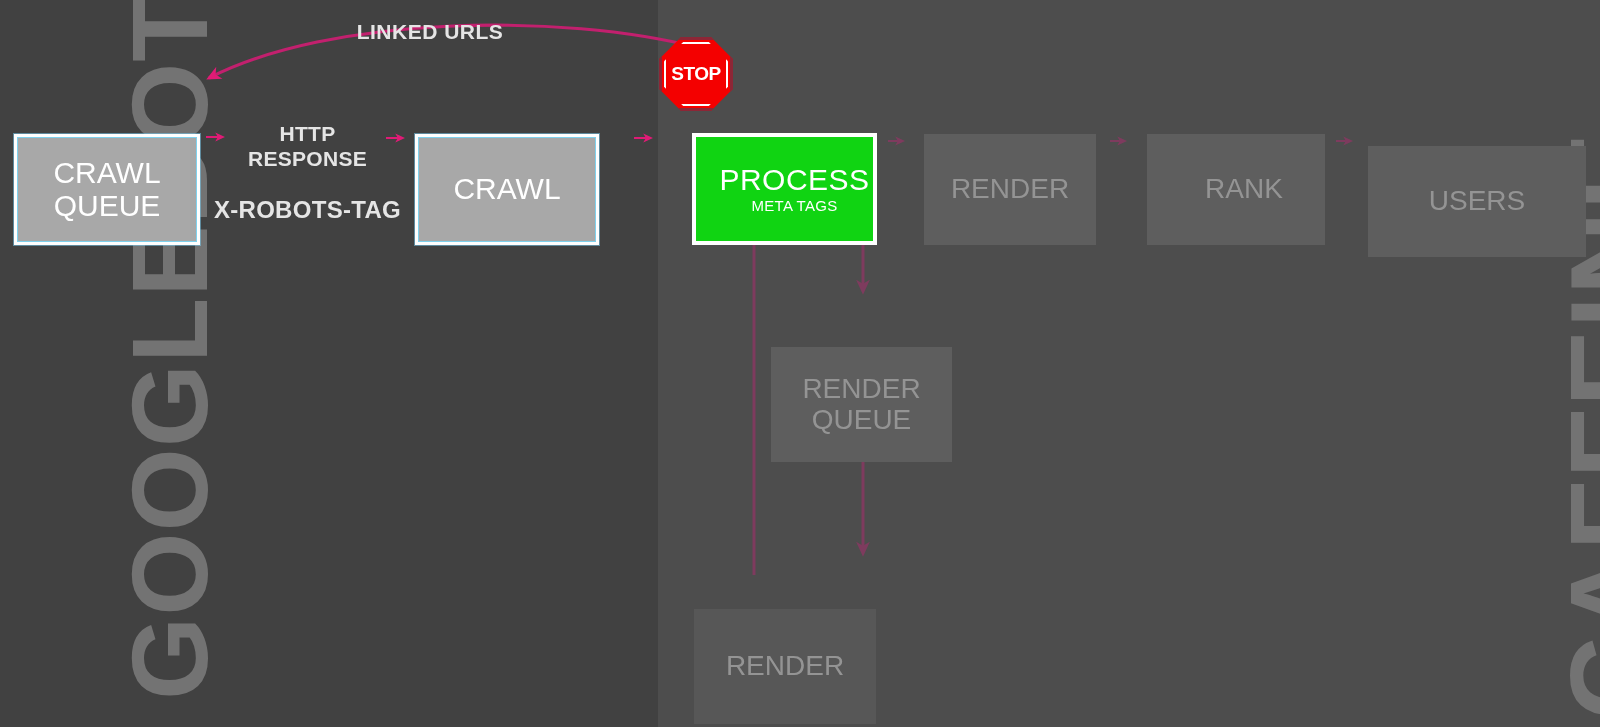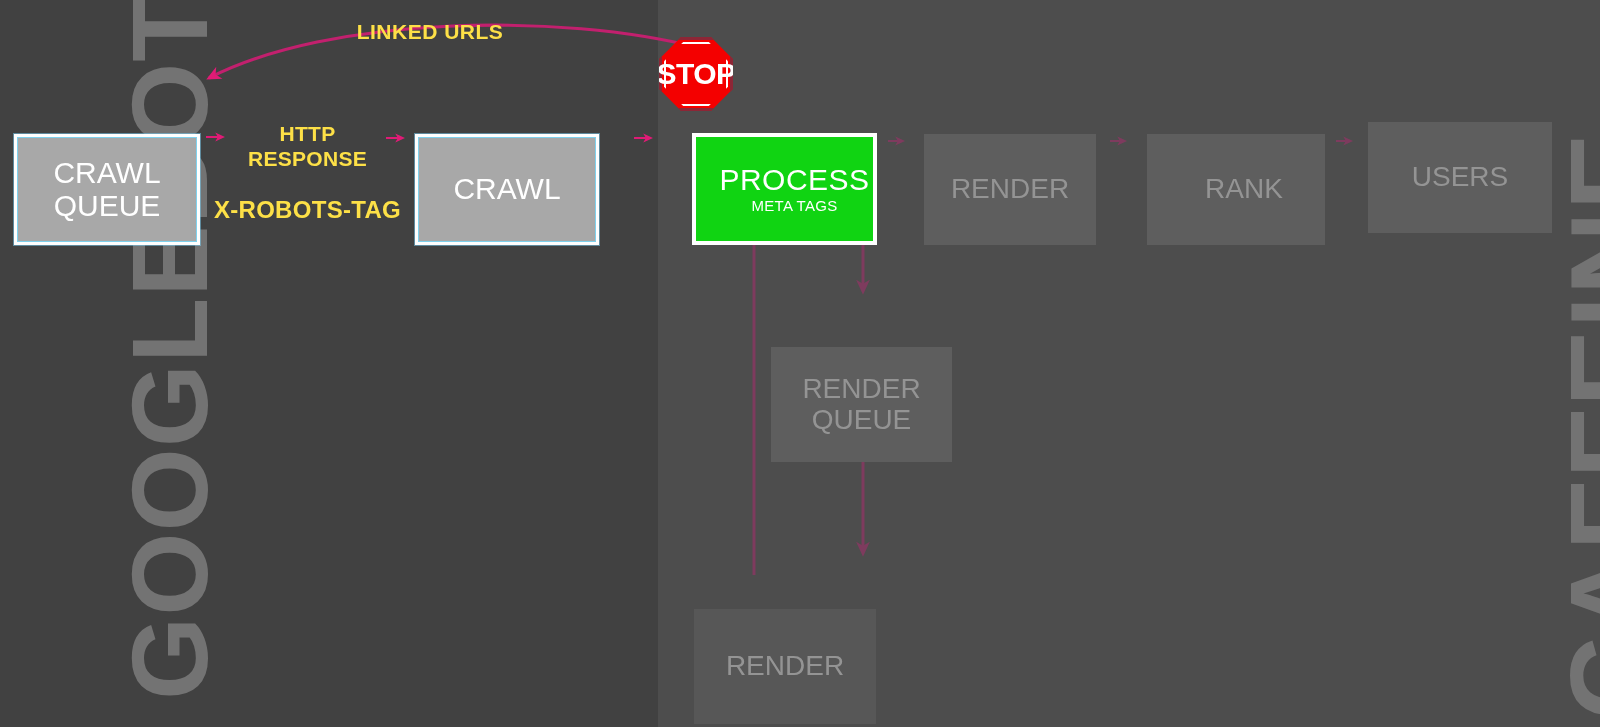--- a/index.html
+++ b/index.html
@@ -78,28 +78,28 @@
     font-weight:400;
   }
   .node-dim.on-dark{background:#575757;}
 
   
   #node-crawl-queue{left:14px;  top:86px;  width:186px; height:111px;}
   #node-crawl      {left:415px; top:86px;  width:184px; height:111px;}
   #node-process    {left:692px; top:85px;  width:185px; height:112px;}
   #node-index      {left:924px; top:86px;  width:172px; height:111px;}
   #node-rank       {left:1147px;top:86px;  width:178px; height:111px;padding-left:16px;}
-  #node-users      {left:1368px;top:74px;  width:184px; height:111px;}
+  #node-users      {left:1368px;top:98px;  width:218px; height:111px;}
   #node-render-queue{left:771px;top:299px; width:181px; height:115px;}
   #node-render     {left:694px; top:561px; width:182px; height:115px;}
 
   
   .label{
     position:absolute;
-    color:#fde047;
+    color:#e5e5e5;
     font-weight:700;
     text-align:center;
     line-height:1.18;
     user-select:none;
     white-space:pre-line;
   }
   #label-linked-urls{left:300px;top:20px;width:260px;font-size:21px;letter-spacing:.5px;}
   #label-http-response{left:210px;top:122px;width:195px;font-size:21px;letter-spacing:.3px;}
   #label-x-robots-tag{left:210px;top:196px;width:195px;font-size:24px;letter-spacing:.3px;}
 
@@ -116,21 +116,21 @@
     display:flex;align-items:center;justify-content:center;
   }
   #stop-sign .oct::before{
     content:"";position:absolute;inset:5px;
     border:2px solid #ffffff;
     clip-path:polygon(30% 0,70% 0,100% 30%,100% 70%,70% 100%,30% 100%,0 70%,0 30%);
     pointer-events:none;
   }
   #stop-label{
     position:relative;z-index:2;
-    color:#ffffff;font-size:30px;font-weight:700;letter-spacing:-.5px;
+    color:#ffffff;font-size:19px;font-weight:700;letter-spacing:-.5px;
   }
 
   
   #overlay{position:absolute;left:0;top:0;width:1600px;height:727px;pointer-events:none;}
 </style>
 </head>
 <body>
 
 <div id="canvas">
 

